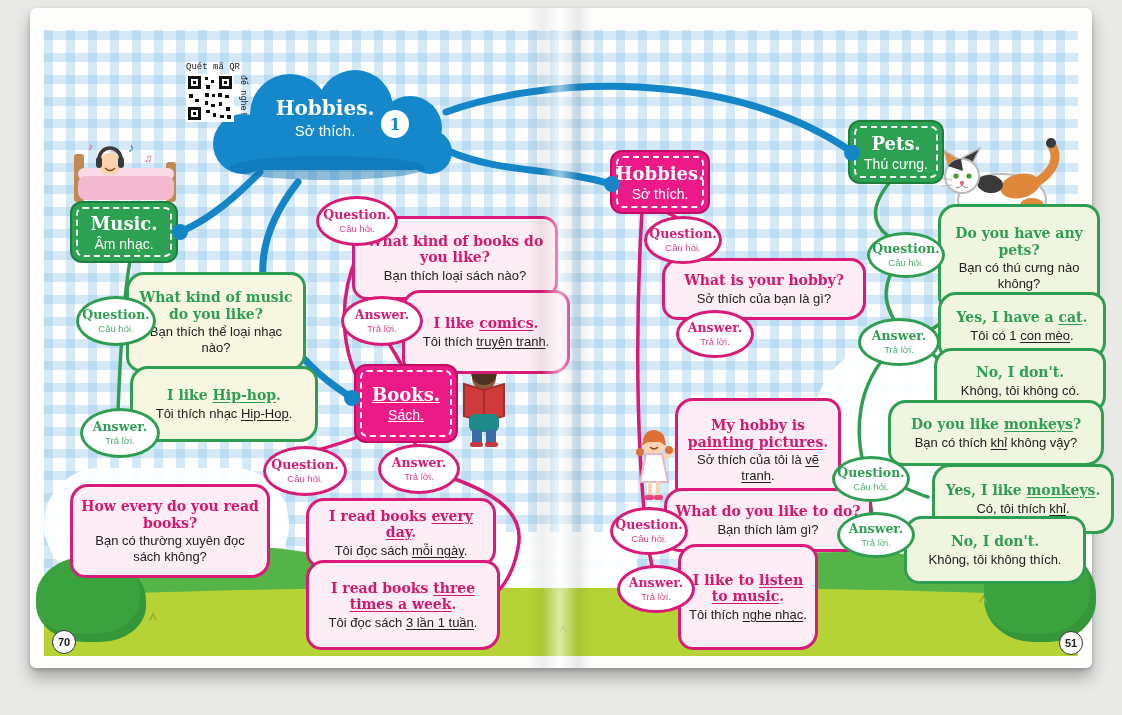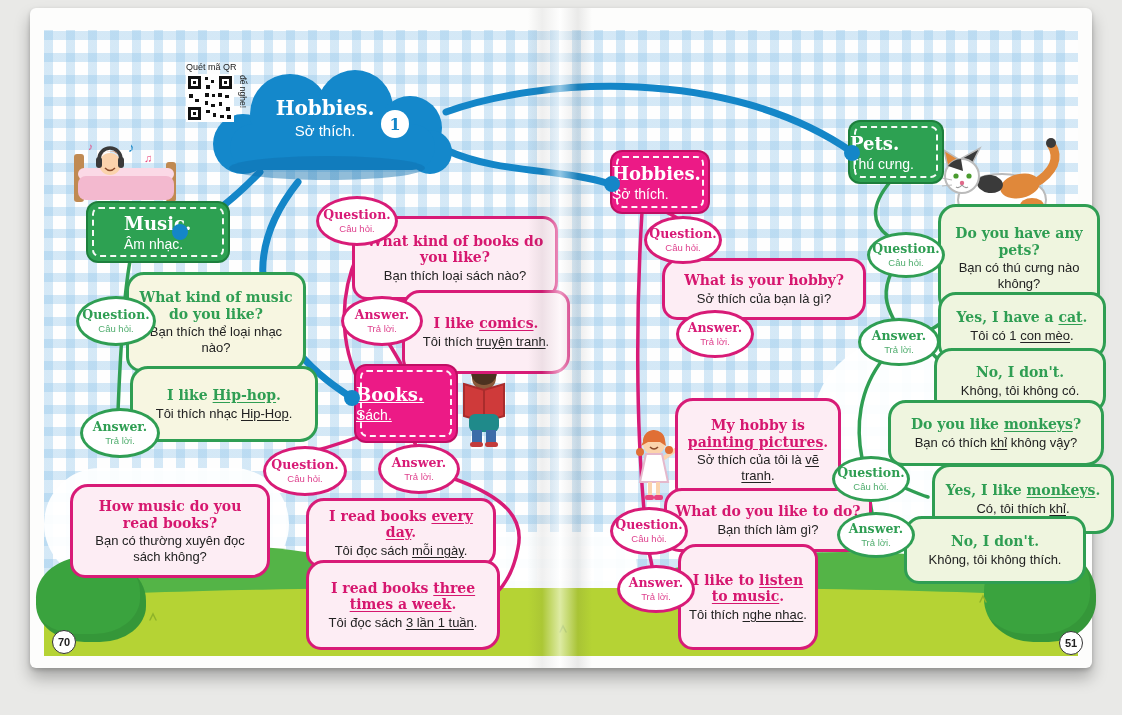--- a/index.html
+++ b/index.html
@@ -25,21 +25,21 @@
   .hill{position:absolute;background:#54b447;border-radius:50% 50% 0 0;z-index:3;}
   .grass{position:absolute;left:44px;top:588px;width:1034px;height:68px;background:#b5d334;
          border-radius:40% 40% 0 0 / 14px 14px 0 0;z-index:4;}
   .bush{position:absolute;background:#3aa33e;z-index:5;border-radius:48% 52% 42% 44%;
         box-shadow:inset -6px -8px 0 rgba(0,0,0,.07);}
 
   
   .wires{position:absolute;inset:0;z-index:10;pointer-events:none;}
 
   
-  .node{position:absolute;border-radius:10px;display:flex;flex-direction:column;align-items:flex-start;
+  .node{position:absolute;border-radius:10px;display:flex;flex-direction:column;align-items:center;
         justify-content:center;text-align:center;z-index:16;color:#fff;}
   .node::before{content:"";position:absolute;inset:4px;border:2px dashed rgba(255,255,255,.95);border-radius:7px;}
   .node.g{background:#2da152;box-shadow:0 0 0 2px #1d7f3c;}
   .node.p{background:#ec1a86;box-shadow:0 0 0 2px #c00e63;}
   .n-en{font-family:"DejaVu Serif",serif;font-weight:bold;font-size:18px;}
   .n-vi{font-size:14px;margin-top:2px;}
 
   
   .badge{position:absolute;background:#fff;border-radius:50%;display:flex;flex-direction:column;
          align-items:center;justify-content:center;text-align:left;z-index:16;line-height:1;}
@@ -64,21 +64,21 @@
   .cloud{position:absolute;left:205px;top:66px;width:250px;height:124px;z-index:18;}
   .cloud-title{position:absolute;left:40px;top:30px;width:160px;text-align:center;color:#fff;
         font-family:"DejaVu Serif",serif;font-weight:bold;font-size:20px;z-index:19;}
   .cloud-sub{position:absolute;left:40px;top:56px;width:160px;text-align:center;color:#fff;
         font-size:15px;z-index:19;}
   .cloud-badge{position:absolute;left:176px;top:44px;width:28px;height:28px;border-radius:50%;
         background:#fff;color:#1486c8;display:flex;align-items:center;justify-content:center;
         font-family:"DejaVu Serif",serif;font-weight:bold;font-size:16px;z-index:19;}
 
   
-  .qr{position:absolute;left:184px;top:62px;width:72px;height:74px;z-index:20;}
+  .qr{position:absolute;left:184px;top:62px;width:72px;height:74px;z-index:20;font-family:Liberation Mono, monospace;}
   .qr-cap{position:absolute;left:2px;top:0;font-size:9px;color:#222;white-space:nowrap;}
   .qr-side{position:absolute;left:54px;top:13px;font-size:8.5px;color:#222;writing-mode:vertical-rl;}
 
   .dot{position:absolute;width:16px;height:16px;border-radius:50%;background:#1486c8;z-index:17;}
   .pageno{position:absolute;width:22px;height:22px;border-radius:50%;background:#fff;color:#222;
         border:1.5px solid #333;display:flex;align-items:center;justify-content:center;
         font-weight:bold;font-size:11px;z-index:26;}
   .illu{position:absolute;z-index:12;}
 </style>
 </head>
@@ -200,21 +200,21 @@
     <path d="M29,24 a11,11 0 0 1 20,-6 l-3,-4 a11,9 0 0 0 -15,4 z" fill="#e06f35"></path>
     <path d="M29,21 a11,11 0 0 1 22,0" stroke="#3a3a3a" stroke-width="3.5" fill="none"></path>
     <rect x="26" y="19" width="6" height="11" rx="3" fill="#3a3a3a"></rect>
     <rect x="48" y="19" width="6" height="11" rx="3" fill="#3a3a3a"></rect>
     <path d="M35,30 q5,5 10,0" stroke="#8a4a2a" stroke-width="1.5" fill="none"></path>
     <text x="58" y="14" font-size="13" fill="#1486c8">♪</text>
     <text x="74" y="24" font-size="11" fill="#e8457f">♫</text>
     <text x="18" y="12" font-size="10" fill="#e8457f">♪</text>
   </svg>
 
-  <div class="node g" style="left:88px;top:203px;width:104px;height:58px;padding-left:36px;">
+  <div class="node g" style="left:72px;top:203px;width:104px;height:58px;">
     <div class="n-en">Music.</div>
     <div class="n-vi">Âm nhạc.</div>
   </div>
   <div class="dot" style="left:172px;top:224px;"></div>
 
   <div class="badge g" style="left:76px;top:296px;width:74px;height:44px;">
     <div class="b-en">Question.</div>
     <div class="b-vi">Câu hỏi.</div>
   </div>
   <div class="bubble g" style="left:126px;top:272px;width:158px;height:84px;">
@@ -265,21 +265,21 @@
     <rect x="30" y="72" width="10" height="13" fill="#3c6ca8"></rect>
     <rect x="14" y="84" width="13" height="5" rx="2.5" fill="#c23b3b"></rect>
     <rect x="29" y="84" width="13" height="5" rx="2.5" fill="#c23b3b"></rect>
   </svg>
 
   <div class="badge p" style="left:263px;top:446px;width:78px;height:44px;">
     <div class="b-en">Question.</div>
     <div class="b-vi">Câu hỏi.</div>
   </div>
   <div class="bubble p" style="left:70px;top:484px;width:178px;height:78px;">
-    <div class="en"><span>How music do you read books?</span></div>
+    <div class="en"><span>How every do you read books?</span></div>
     <div class="vi"><span>Bạn có thường xuyên đọc sách không?</span></div>
   </div>
 
   <div class="badge p" style="left:378px;top:444px;width:76px;height:44px;">
     <div class="b-en">Answer.</div>
     <div class="b-vi">Trả lời.</div>
   </div>
   <div class="bubble p" style="left:306px;top:498px;width:168px;height:54px;">
     <div class="en"><span>I read books </span><span class="u">every day</span><span>.</span></div>
     <div class="vi"><span>Tôi đọc sách </span><span class="u">mỗi ngày</span><span>.</span></div>

